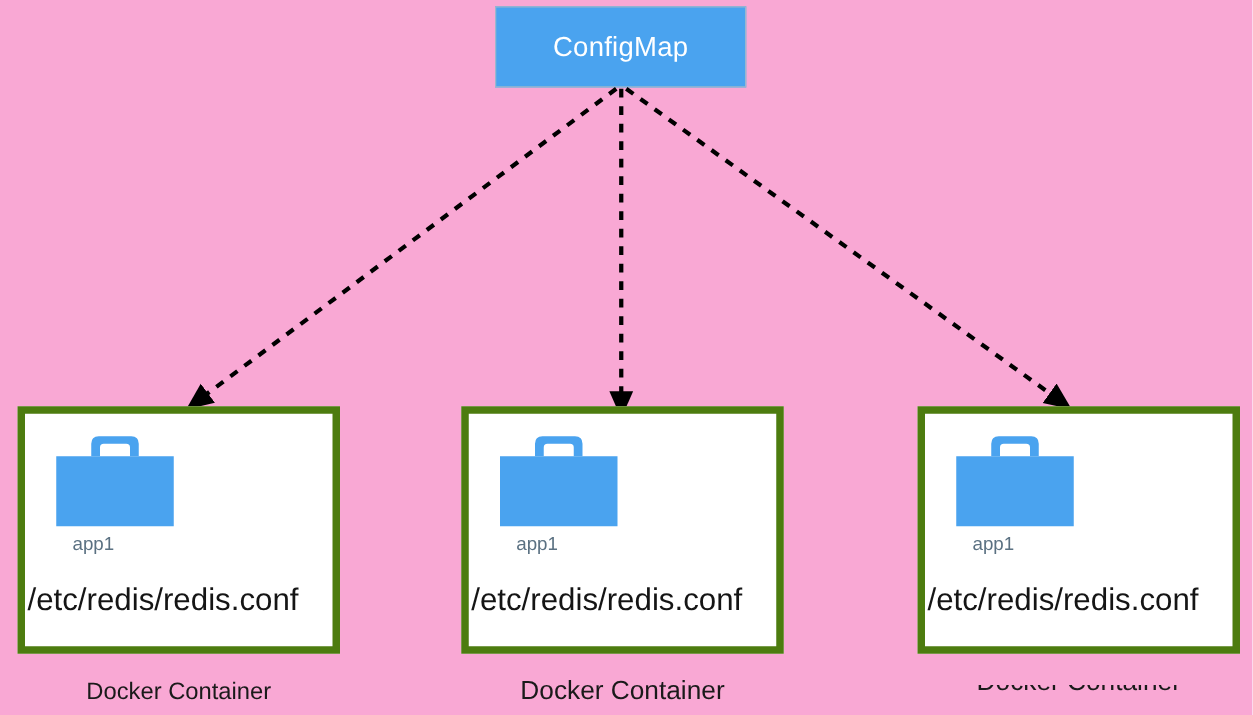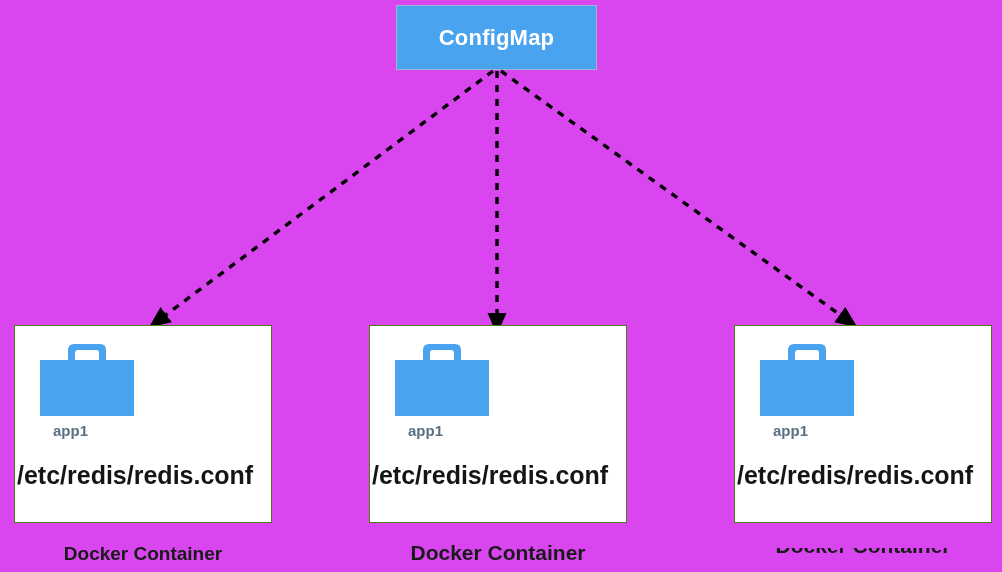--- a/index.html
+++ b/index.html
@@ -8,23 +8,22 @@
     padding: 0;
     background: #ffffff;
   }
   body {
     font-family: "Liberation Sans", sans-serif;
   }
   #canvas {
     position: relative;
     width: 1002px;
     height: 572px;
-    background: #d946ef;
+    background: #f9a8d4;
     overflow: hidden;
-    font-weight: bold;
   }
 
   
   .configmap-node {
     position: absolute;
     left: 396px;
     top: 5px;
     width: 201px;
     height: 65px;
     background: #4aa3ef;
@@ -52,21 +51,21 @@
     pointer-events: none;
   }
 
   
   .container-box {
     position: absolute;
     top: 325px;
     width: 258px;
     height: 198px;
     background: #ffffff;
-    border: 1px solid #4d7c0f;
+    border: 6px solid #4d7c0f;
     box-sizing: border-box;
   }
   .container-box.pos-1 { left: 14px; }
   .container-box.pos-2 { left: 369px; }
   .container-box.pos-3 { left: 734px; }
 
   
   .briefcase-icon {
     position: absolute;
     left: 20px;

